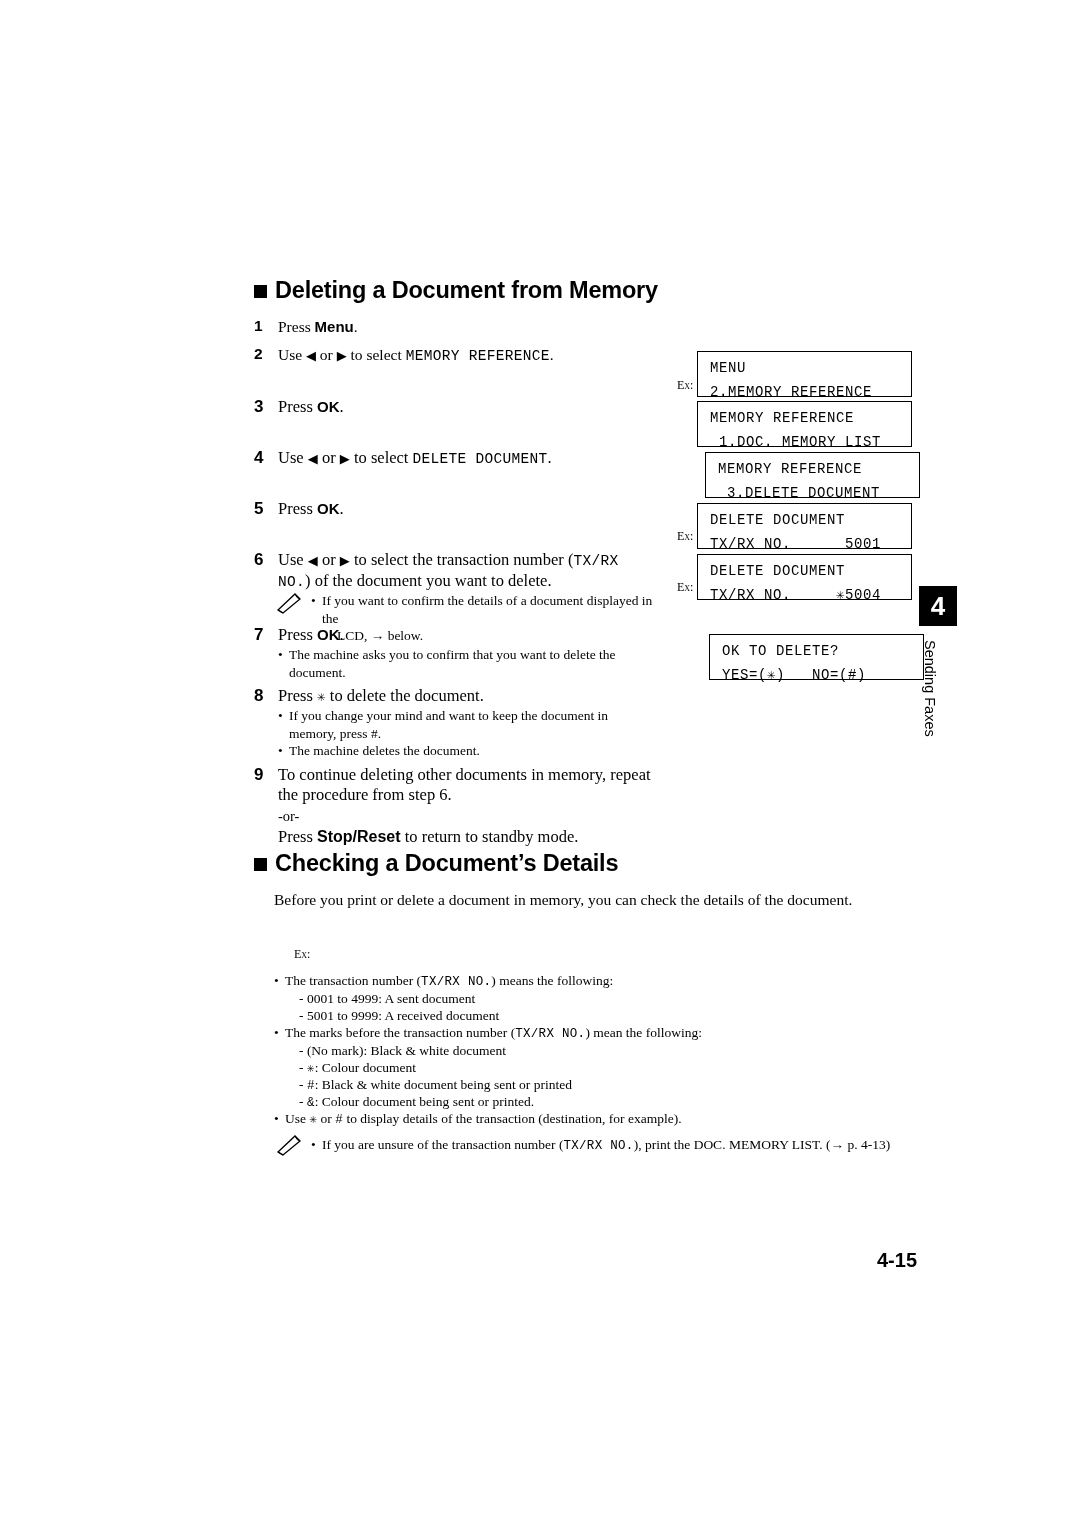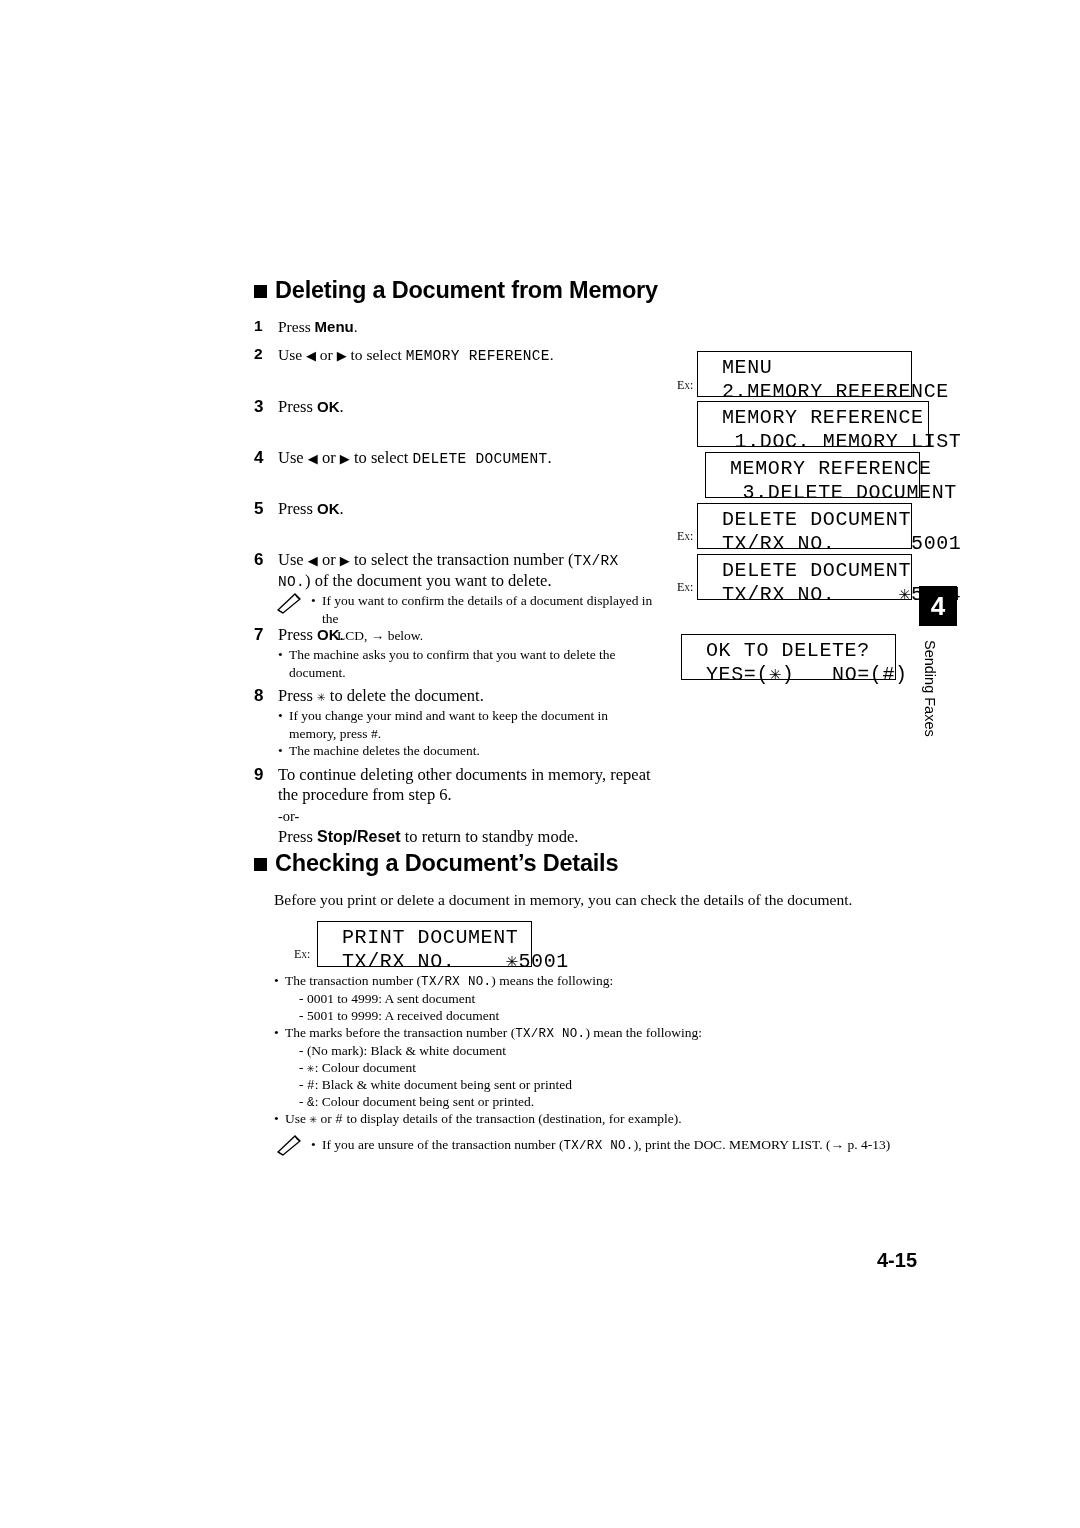--- a/index.html
+++ b/index.html
@@ -81,24 +81,24 @@
     display: block;
     margin-left: 11px;
   }
 
   
   .lcd {
     position: absolute;
     border: 1.6px solid #000;
     box-sizing: border-box;
     font-family: "Liberation Mono", monospace;
-    font-size: 20px;
+    font-size: 14px;
     letter-spacing: 0.6px;
     line-height: 24px;
-    padding: 4px 8px 4px 24px;
+    padding: 4px 8px 4px 12px;
     white-space: pre;
   }
   .ex {
     position: absolute;
     font-family: "Liberation Serif", serif;
     font-size: 12px;
     font-variant: small-caps;
   }
 
   
@@ -228,48 +228,46 @@
   </div>
   <div class="step-text" style="left:237px; top:806px; font-size:14.5px;">-or-</div>
   <div class="step-text big" style="left:237px; top:827px;">
     <span>Press </span><span class="b" style="font-size:16px;">Stop/Reset</span><span> to return to standby mode.</span>
   </div>
 
   <div class="ex" style="left:636px; top:378px;">Ex:</div>
   <div class="lcd" style="left:656px; top:351px; width:215px; height:46px;"><span>MENU</span>
 <span>2.MEMORY REFERENCE</span></div>
 
-  <div class="lcd" style="left:656px; top:401px; width:232px; height:46px;"><span>MEMORY REFERENCE</span>
+  <div class="lcd" style="left:656px; top:401px; width:215px; height:46px;"><span>MEMORY REFERENCE</span>
 <span> 1.DOC. MEMORY LIST</span></div>
 
   <div class="lcd" style="left:664px; top:452px; width:215px; height:46px;"><span>MEMORY REFERENCE</span>
 <span> 3.DELETE DOCUMENT</span></div>
 
   <div class="ex" style="left:636px; top:529px;">Ex:</div>
   <div class="lcd" style="left:656px; top:503px; width:215px; height:46px;"><span>DELETE DOCUMENT</span>
 <span>TX/RX NO.      5001</span></div>
 
   <div class="ex" style="left:636px; top:580px;">Ex:</div>
   <div class="lcd" style="left:656px; top:554px; width:215px; height:46px;"><span>DELETE DOCUMENT</span>
 <span>TX/RX NO.     ✳5004</span></div>
 
-  <div class="lcd" style="left:640px; top:634px; width:215px; height:46px;"><span>OK TO DELETE?</span>
+  <div class="lcd" style="left:668px; top:634px; width:215px; height:46px;"><span>OK TO DELETE?</span>
 <span>YES=(✳)   NO=(#)</span></div>
 
   <div class="tab-box" style="left:878px; top:586px; width:38px; height:40px;">4</div>
   <div class="tab-label" style="left:897px; top:640px;">Sending Faxes</div>
 
   <div class="sq" style="left:213px; top:858px;"></div>
   <div class="section-head" style="left:234px; top:850px;">Checking a Document’s Details</div>
 
   <div class="para" style="left:233px; top:890px; width:640px;">Before you print or delete a document in memory, you can check the details of the document.</div>
 
   <div class="ex" style="left:253px; top:947px;">Ex:</div>
-  <div class="lcd" style="left:276px; top:921px; width:215px; height:46px;"><span>PRINT DOCUMENT</span>
-<span>TX/RX NO.    ✳5001</span></div>
 
   <div class="bullet" style="left:233px; top:972px; width:620px;">
     <span class="dot">•</span>
     <span class="bt"><span>The transaction number (</span><span class="mono" style="font-size:12.5px;">TX/RX NO.</span><span>) means the following:</span></span>
   </div>
   <div class="dashline" style="left:258px; top:990px;">- <span>0001 to 4999: A sent document</span></div>
   <div class="dashline" style="left:258px; top:1007px;">- <span>5001 to 9999: A received document</span></div>
 
   <div class="bullet" style="left:233px; top:1024px; width:620px;">
     <span class="dot">•</span>

